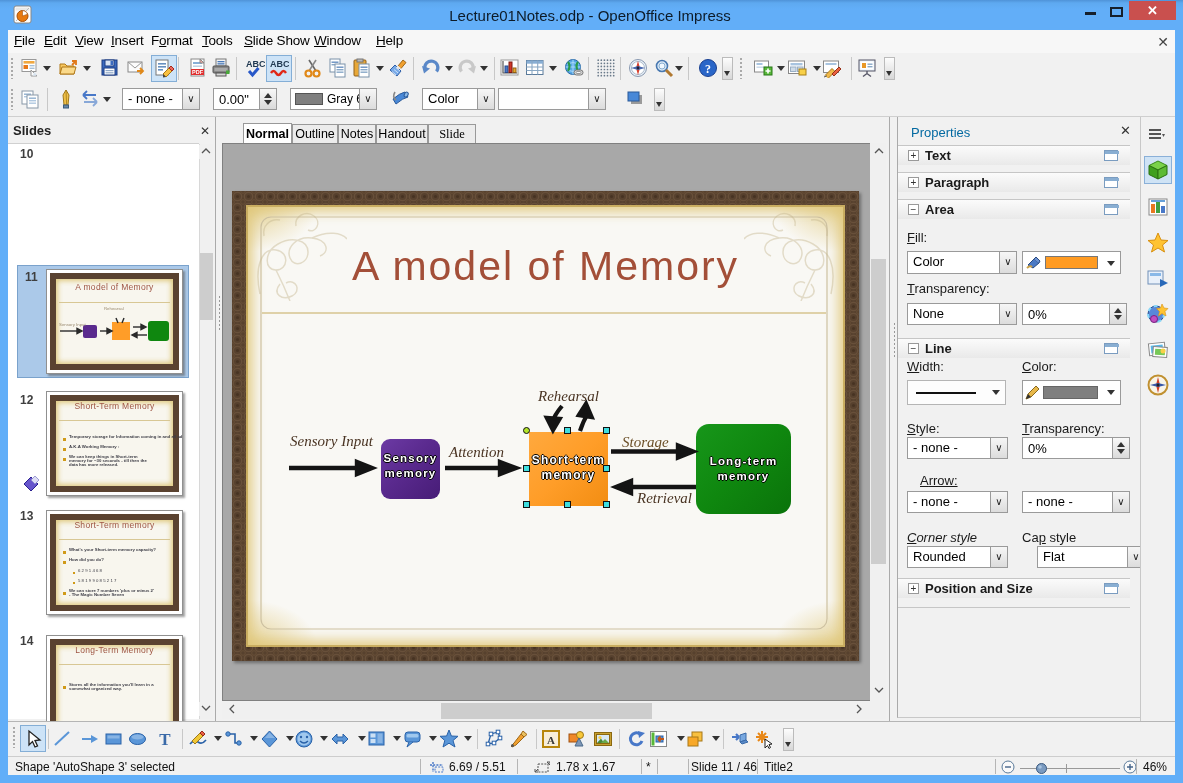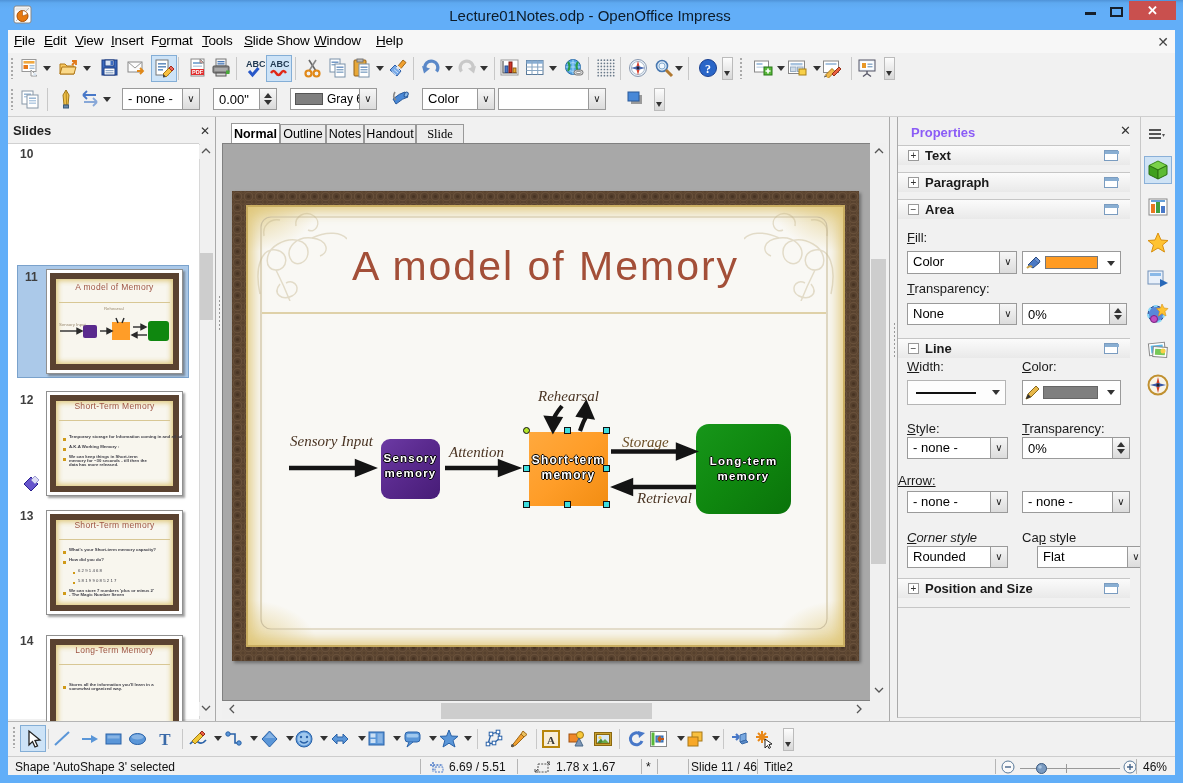--- a/index.html
+++ b/index.html
@@ -33,21 +33,21 @@
   .combo { position:absolute; background:#fff; border:1px solid #9a9a9a; font-size:13px; color:#000; }
   .combo .txt { position:absolute; left:5px; top:2px; }
   .combo .btn { position:absolute; right:0; top:0; bottom:0; width:17px; background:linear-gradient(#f6f6f6,#dcdcdc); border-left:1px solid #9a9a9a; text-align:center; color:#222; font-size:10px; line-height:20px;}
 
   
   #mainborder { left:8px; top:117px; width:1167px; height:1px; background:#9a9a9a; }
   #slidespanel { left:8px; top:117px; width:207px; height:602px; background:#f1f1f1; }
   #slides-list { position:absolute; left:0px; top:26px; width:191px; height:576px; background:#ffffff; border-top:1px solid #d0d0d0;}
   #lsplitter { left:215px; top:117px; width:7px; height:604px; background:#f1f1f1; border-left:1px solid #aaa;}
   #workarea { left:222px; top:117px; width:667px; height:604px; background:#f1f1f1; }
-  #tabsrow { position:absolute; left:0; top:7px; width:667px; height:19px; }
+  #tabsrow { position:absolute; left:12px; top:7px; width:667px; height:19px; }
   .tab { position:absolute; top:0; height:19px; background:#ececec; border:1px solid #999; border-bottom:none; font-size:12.5px; text-align:center; color:#000; }
   #workspace { position:absolute; left:0; top:26px; width:648px; height:558px; background:#a8a8a8; border:1px solid #808080; border-right:none;}
   #rsplitter { left:889px; top:117px; width:8px; height:604px; background:#f1f1f1; border-left:1px solid #aaa; }
   #sidebar { left:897px; top:117px; width:243px; height:601px; background:#f1f1f1; border-left:1px solid #aaa; border-bottom:1px solid #c8c8c8;}
   #iconstrip { left:1140px; top:117px; width:35px; height:639px; background:#f1f1f1; border-left:1px solid #c8c8c8;}
 
   
   .sb-track { position:absolute; background:#f0f0f0; }
   .sb-thumb { position:absolute; background:#cdcdcd; }
   .sb-btn { position:absolute; background:#f0f0f0; color:#505050; text-align:center; font-size:10px; }
@@ -631,21 +631,21 @@
   <div class="handle" style="left:523px;top:427px;background:#b2e428;border-radius:50%;"></div>
   <div class="handle" style="left:564px;top:427px;"></div>
   <div class="handle" style="left:603px;top:427px;"></div>
   <div class="handle" style="left:523px;top:465px;"></div>
   <div class="handle" style="left:603px;top:465px;"></div>
   <div class="handle" style="left:523px;top:501px;"></div>
   <div class="handle" style="left:564px;top:501px;"></div>
   <div class="handle" style="left:603px;top:501px;"></div>
 
   <div id="sidebar" class="abs">
-    <div style="position:absolute;left:13px;top:8px;font-size:13px;font-weight:bold;color:#8b5cf6;">Properties</div>
+    <div style="position:absolute;left:13px;top:8px;font-size:13px;font-weight:normal;color:#0369a1;">Properties</div>
     <div style="position:absolute;left:222px;top:6px;font-size:13px;color:#333;">✕</div>
     <div class="sdiv" style="top:28px;"></div>
     <div class="shead" style="top:29px;">
         <span class="exp">+</span>
         <span class="st">Text</span>
         <span class="spanel"></span>
       </div>
     <div class="sdiv" style="top:55px;"></div>
     <div class="shead" style="top:56px;">
         <span class="exp">+</span>
@@ -704,21 +704,21 @@
     <div class="slabel" style="left:9px;top:304px;"><u>S</u>tyle:</div>
     <div class="slabel" style="left:124px;top:304px;"><u>T</u>ransparency:</div>
     <div class="combo" style="left:9px;top:320px;width:101px;height:22px;">
         <span class="txt">- none -</span>
         <span class="btn">∨</span>
       </div>
     <div class="spin" style="left:124px;top:320px;width:108px;height:22px;">
         <span class="txt">0%</span>
         <span class="sbtns"></span>
       </div>
-    <div class="slabel" style="left:0;top:356px;text-decoration:underline;"><u>A</u>rrow:</div>
+    <div class="slabel" style="left:22px;top:356px;text-decoration:underline;"><u>A</u>rrow:</div>
     <div class="combo" style="left:9px;top:374px;width:101px;height:22px;">
         <span class="txt">- none -</span>
         <span class="btn">∨</span>
       </div>
     <div class="combo" style="left:124px;top:374px;width:108px;height:22px;">
         <span class="txt">- none -</span>
         <span class="btn">∨</span>
       </div>
     <div class="slabel" style="left:9px;top:413px;font-style:italic;"><u>C</u>orner style</div>
     <div class="slabel" style="left:124px;top:413px;">Ca<u>p</u> style</div>

